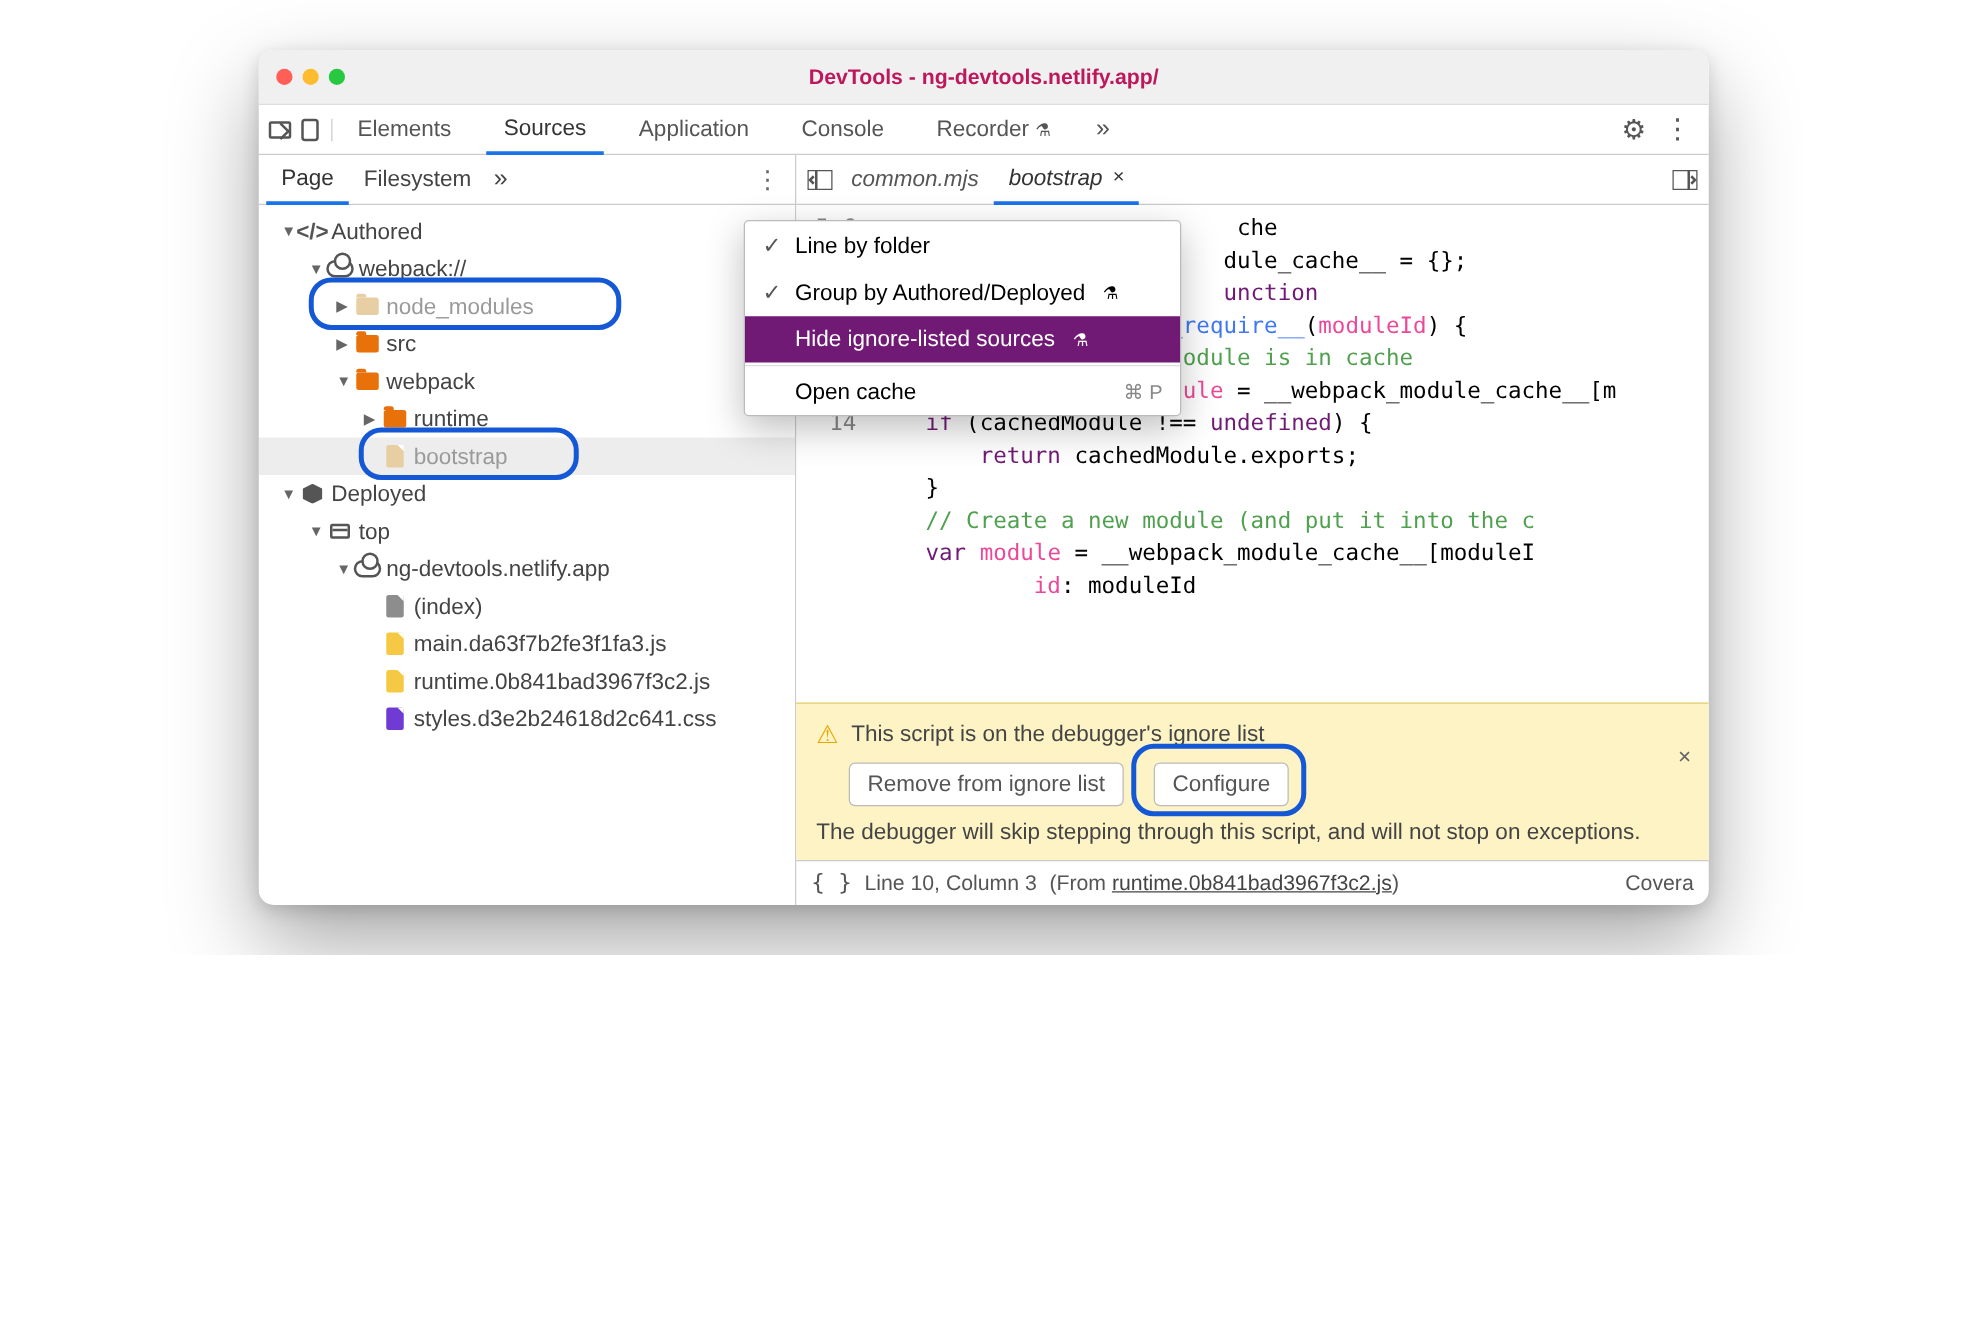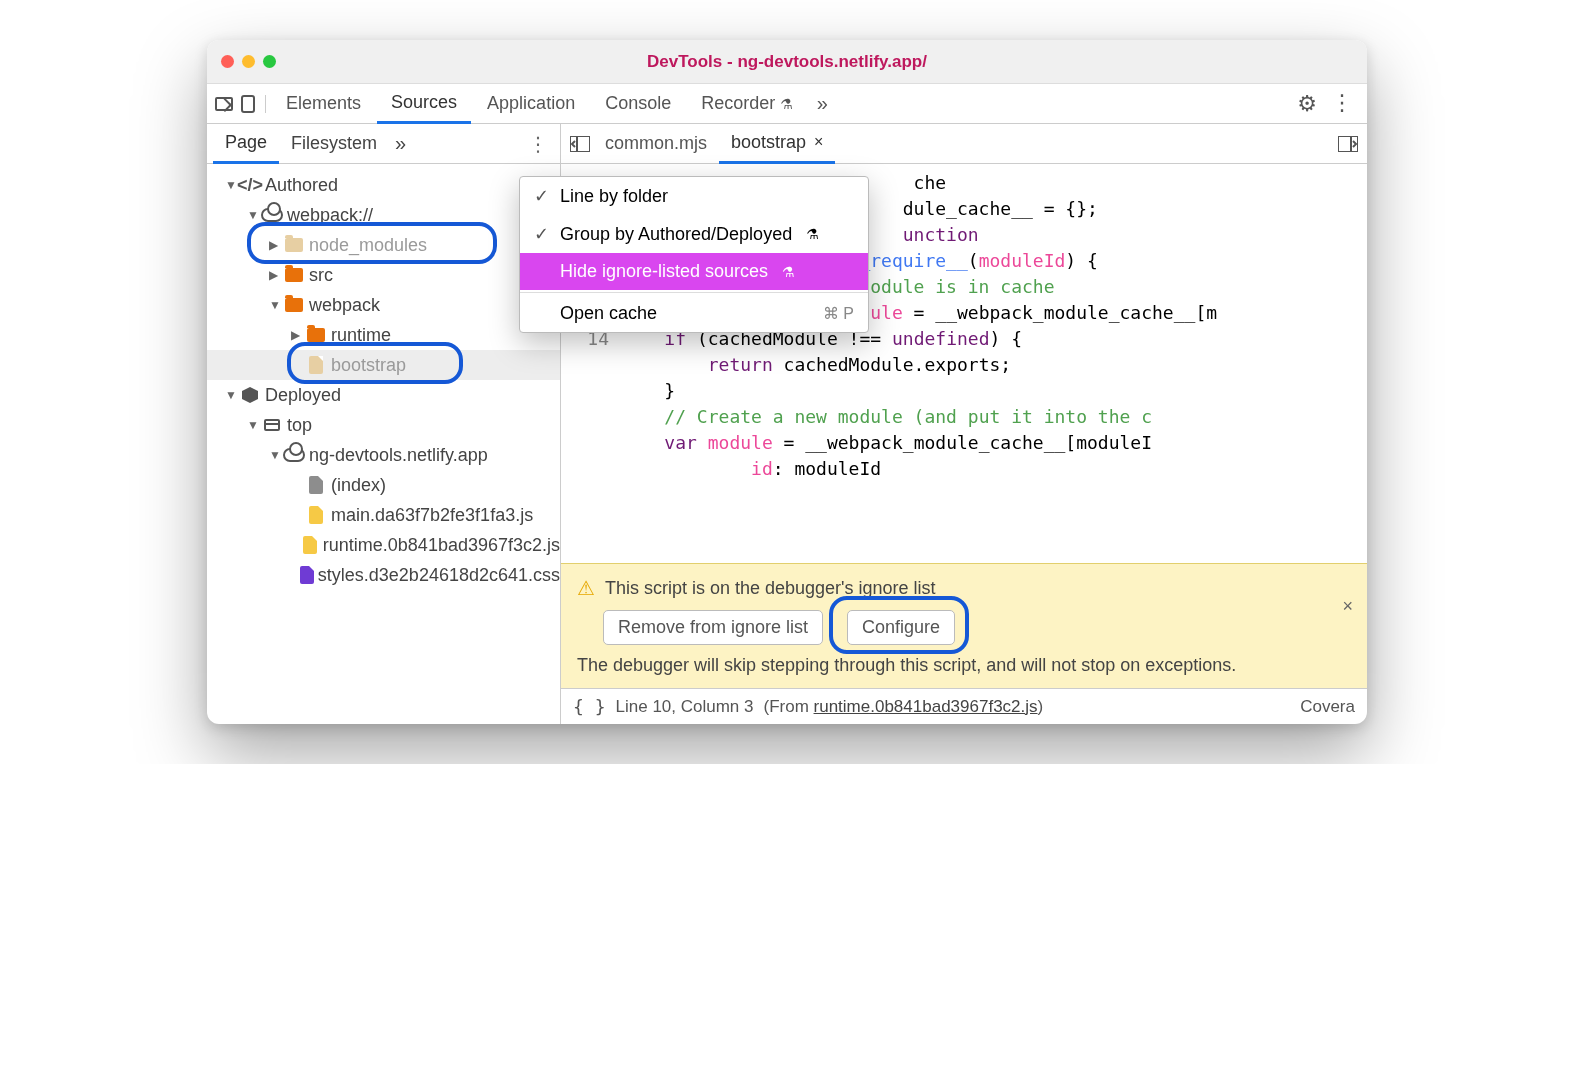--- a/index.html
+++ b/index.html
@@ -39,29 +39,29 @@
     font-weight:600; font-size:17px; color:#be185d; pointer-events:none;
   }
 
   
   .topbar {
     display:flex; align-items:center; height:40px;
     border-bottom: 1px solid #ccc; padding: 0 8px;
     font-size:18px; color:#555;
   }
   .topbar .left-icons { display:flex; align-items:center; gap:8px; padding-right:10px; border-right:1px solid #ccc; margin-right:6px;}
-  .tabs { display:flex; gap:2px; align-items:center; flex:1;}
+  .tabs { display:flex; gap:14px; align-items:center; flex:1;}
   .tab { padding: 8px 14px; cursor:pointer; color:#555; }
   .tab.active { color:#333; border-bottom: 3px solid #1a73e8; font-weight:500;}
   .topbar .chev { padding:0 8px; font-size:20px; color:#555;}
   .topbar .right { display:flex; align-items:center; gap:14px; padding-right:6px; }
 
   
   .main { display:flex; height: 600px; position:relative; }
-  .sidebar { width: 354px; border-right:1px solid #ccc; display:flex; flex-direction:column; font-size:18px; color:#444;}
+  .sidebar { width: 430px; border-right:1px solid #ccc; display:flex; flex-direction:column; font-size:18px; color:#444;}
   .sidetabs { display:flex; align-items:center; height:40px; border-bottom:1px solid #ccc; padding:0 6px;}
   .sidetab { padding:8px 12px; cursor:pointer; }
   .sidetab.active { border-bottom:3px solid #1a73e8; color:#333;}
   .sidetabs .more { margin-left:6px; font-size:20px;}
   .sidetabs .kebab { margin-left:auto; padding:0 6px; color:#666; font-size:20px;}
 
   .tree { flex:1; overflow:auto; padding:6px 0;}
   .row { display:flex; align-items:center; height:30px; padding-left:4px; white-space:nowrap; cursor:pointer;}
   .row .arrow { width:14px; display:inline-block; color:#666; font-size:12px;}
   .row .ico { display:inline-flex; width:22px; justify-content:center; align-items:center; margin-right:4px;}
@@ -78,39 +78,39 @@
   .depth2{padding-left:40px;}
   .depth3{padding-left:62px;}
   .depth4{padding-left:84px;}
   .muted{color:#9a9a9a;}
   .row.sel{background:#ededed;}
   .highlight-ring{border:4px solid #1558d6;border-radius:18px;position:absolute;pointer-events:none;}
 
   
   .content { flex:1; display:flex; flex-direction:column; position:relative;}
   .filetabs { display:flex; align-items:center; height:40px; border-bottom:1px solid #ccc; padding:0 6px; font-size:18px; color:#555;}
-  .filetabs .ftab { padding:8px 12px; display:flex; align-items:center; gap:8px; cursor:pointer;}
+  .filetabs .ftab { padding:8px 12px; display:flex; align-items:center; gap:8px; cursor:pointer;font-style:italic;}
   .filetabs .ftab.active{border-bottom:3px solid #1a73e8; color:#333;}
   .filetabs .close{font-size:16px;}
   .filetabs .pane-ico{display:inline-flex;width:26px;justify-content:center;}
   .filetabs .right{margin-left:auto;}
   
   .code { flex:1; overflow:hidden; font-family:"Menlo","Monaco",monospace; font-size:18px; line-height:26px; display:flex;}
   .gutter { width:60px; text-align:right; padding:6px 12px 6px 0; color:#888; background:#fff;}
   .codelines { padding:6px 0; white-space:pre; overflow:hidden;}
   .tok-kw{color:#701a75;}
   .tok-id{color:#ec4899;}
   .tok-cm{color:#50a14f;}
   .tok-fn{color:#4078f2;}
   .codeline{display:block;}
 
   
   .ctxmenu { position:absolute; left:390px; top:52px; width:350px; background:#fff; border:1px solid #bbb; border-radius:4px; box-shadow:0 10px 30px rgba(0,0,0,0.25); font-size:18px; z-index:50;}
   .ctxmenu .mitem{display:flex;align-items:center;padding:8px 14px;gap:10px;cursor:pointer;}
-  .ctxmenu .mitem.sel{background:#d946ef;color:#fff;align-items:center;}
+  .ctxmenu .mitem.sel{background:#701a75;color:#fff;align-items:center;}
   .ctxmenu .check{width:16px;color:#555;}
   .ctxmenu .mitem.sel .check{color:#fff;}
   .ctxmenu .sep{height:1px;background:#ddd;margin:2px 0;}
   .ctxmenu .kbd{margin-left:auto;color:#888;font-size:16px;}
   .flask{font-size:14px;}
 
   
   .infobar{background:#fdf3c4;border-top:1px solid #e2cf6d;padding:12px 16px;font-size:18px;color:#444;position:relative;}
   .infobar .line1{display:flex;align-items:center;gap:10px;}
   .warn-tri{color:#e6a700;font-size:20px;}

